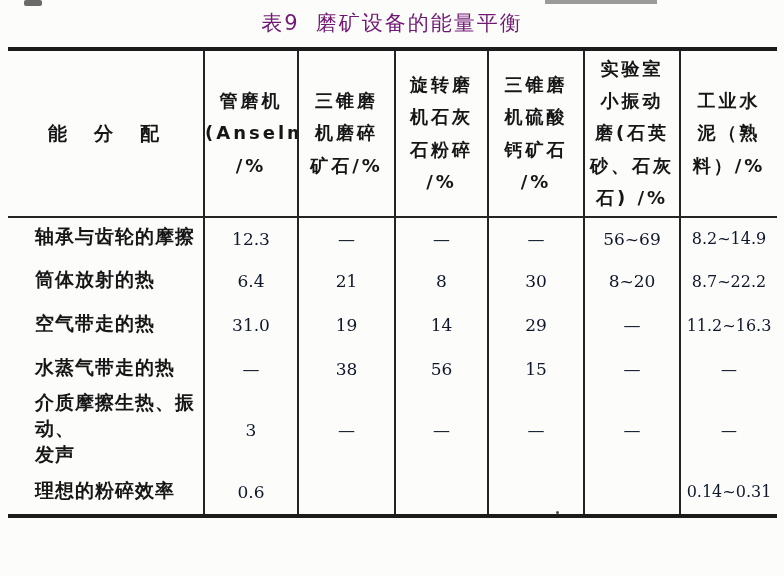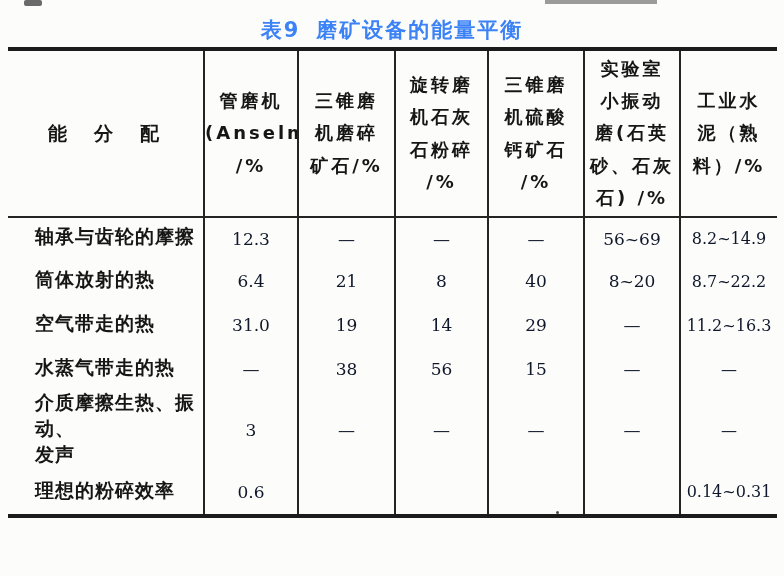--- a/index.html
+++ b/index.html
@@ -11,28 +11,28 @@
   }
   .page {
     position: relative;
     width: 784px;
     height: 576px;
     overflow: hidden;
     background: #fcfcfa;
   }
   .title {
     position: absolute;
-    top: 16px;
+    top: 9px;
     left: 0;
     width: 784px;
     text-align: center;
-    font-weight: bold;
+    font-weight: normal;
     font-size: 21px;
     letter-spacing: 2px;
-    color: #3b82f6;
+    color: #701a75;
   }
   .title-no { margin-right: 16px; }
   table.energy {
     position: absolute;
     left: 8px;
     top: 47px;
     width: 769px;
     border-collapse: collapse;
     table-layout: fixed;
     border-top: 4px solid #1b1b1b;
@@ -155,21 +155,21 @@
         <td class="val">—</td>
         <td class="val">—</td>
         <td class="val">56~69</td>
         <td class="val rng">8.2~14.9</td>
       </tr>
       <tr class="h44">
         <td class="lbl">筒体放射的热</td>
         <td class="val">6.4</td>
         <td class="val">21</td>
         <td class="val">8</td>
-        <td class="val">40</td>
+        <td class="val">30</td>
         <td class="val">8~20</td>
         <td class="val rng">8.7~22.2</td>
       </tr>
       <tr class="h44">
         <td class="lbl">空气带走的热</td>
         <td class="val">31.0</td>
         <td class="val">19</td>
         <td class="val">14</td>
         <td class="val">29</td>
         <td class="val">—</td>

